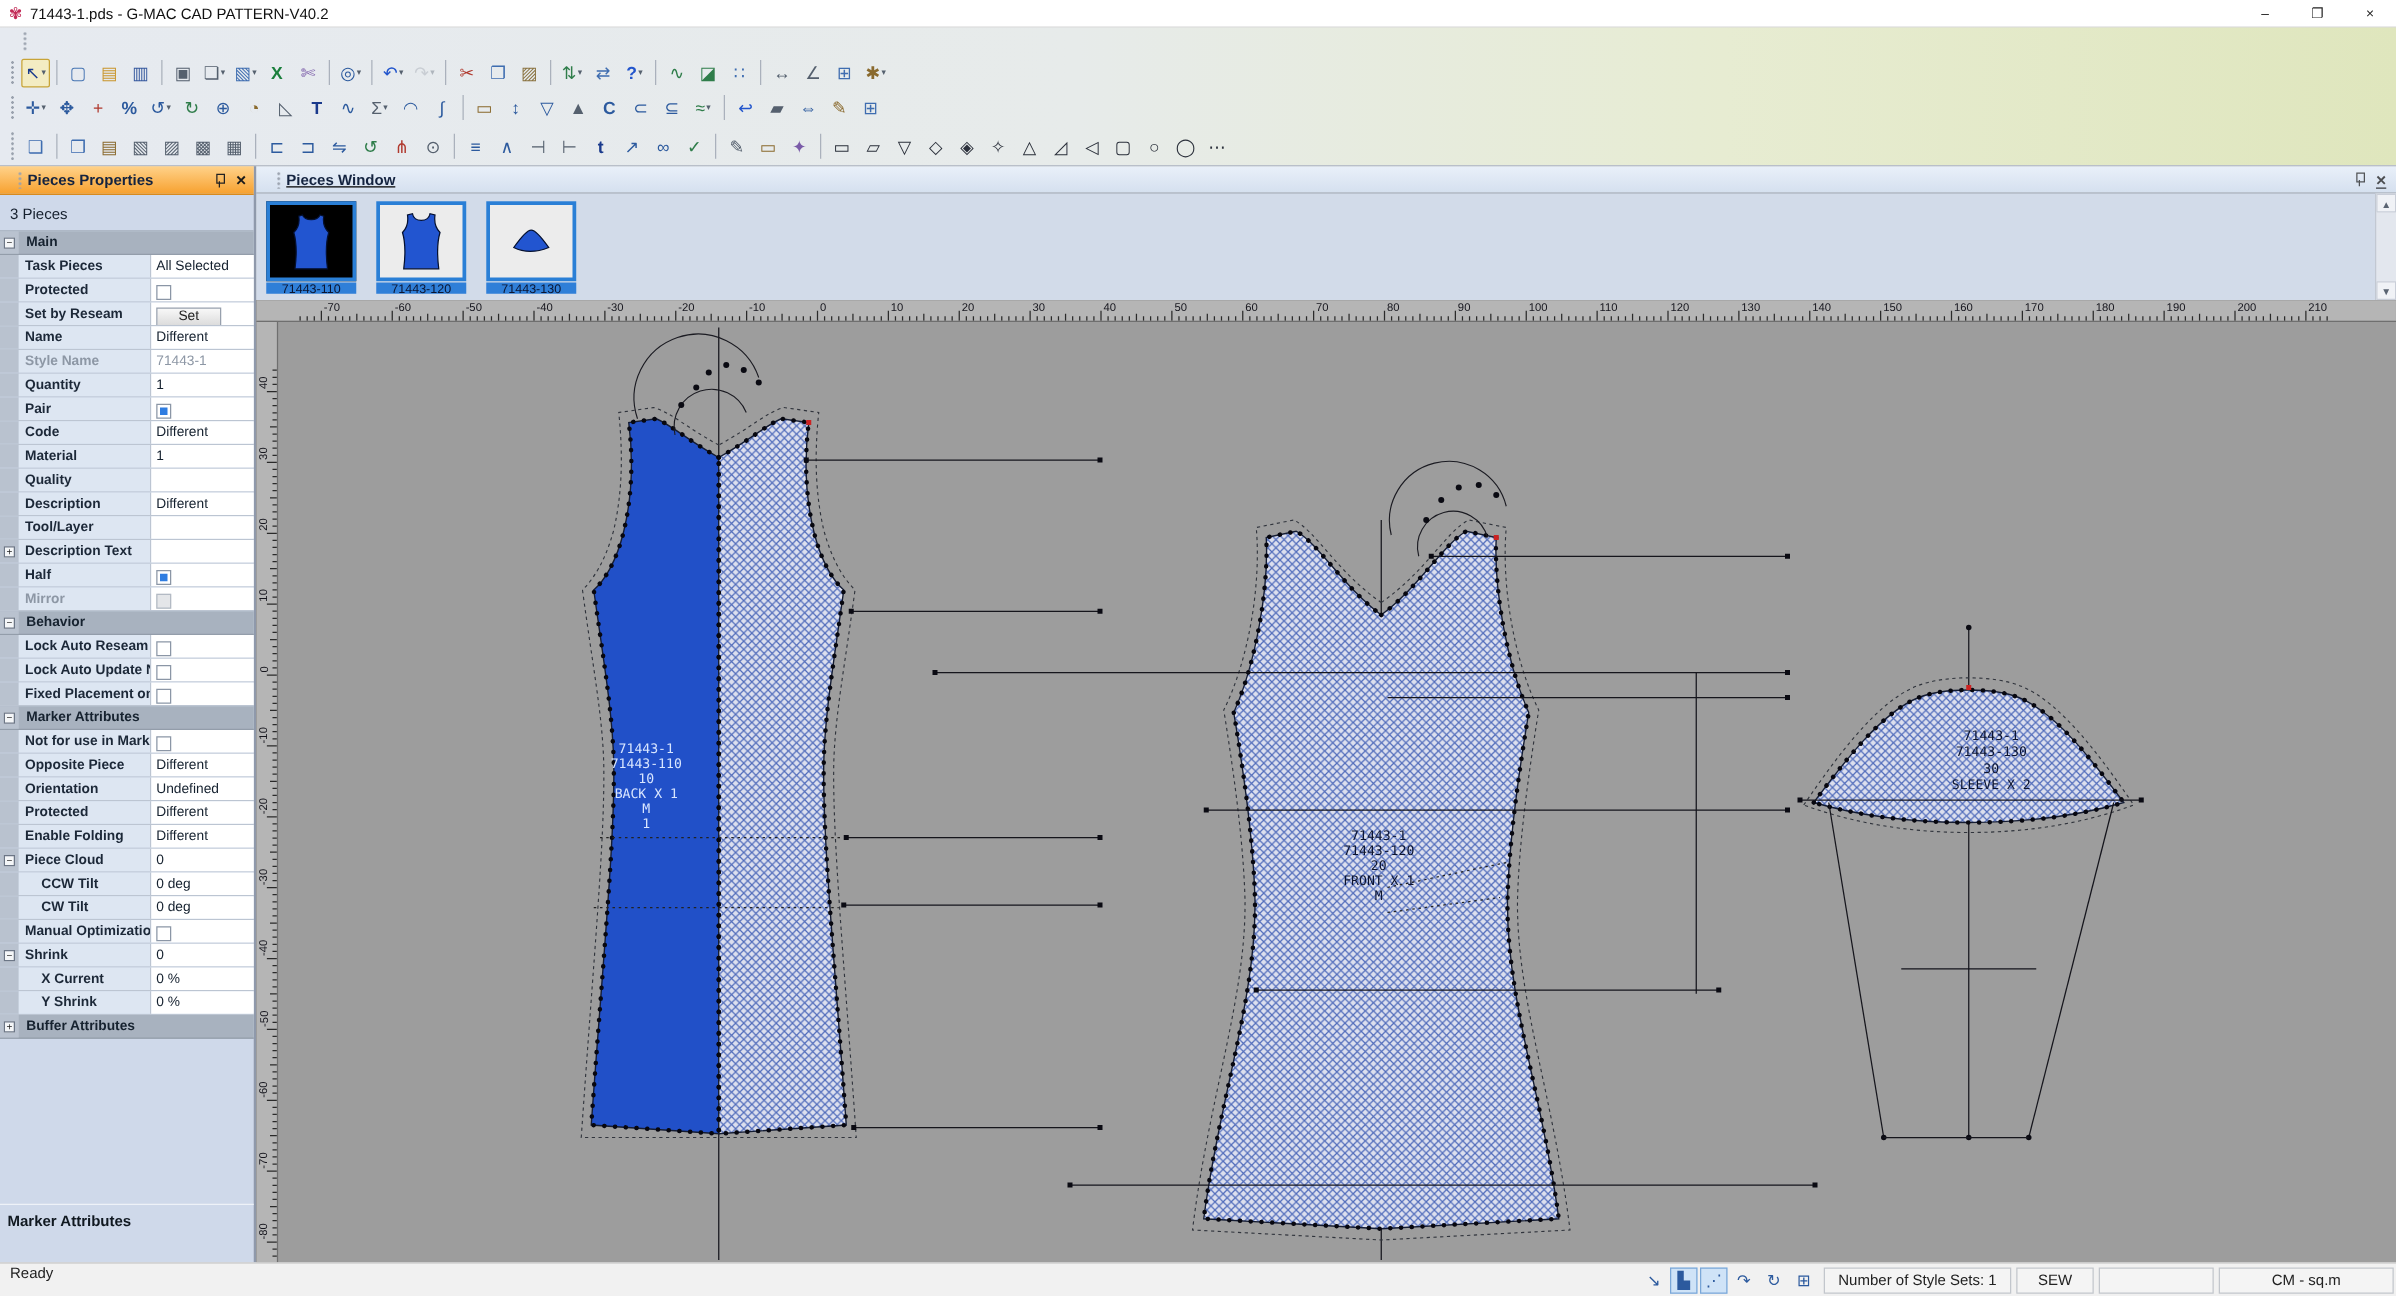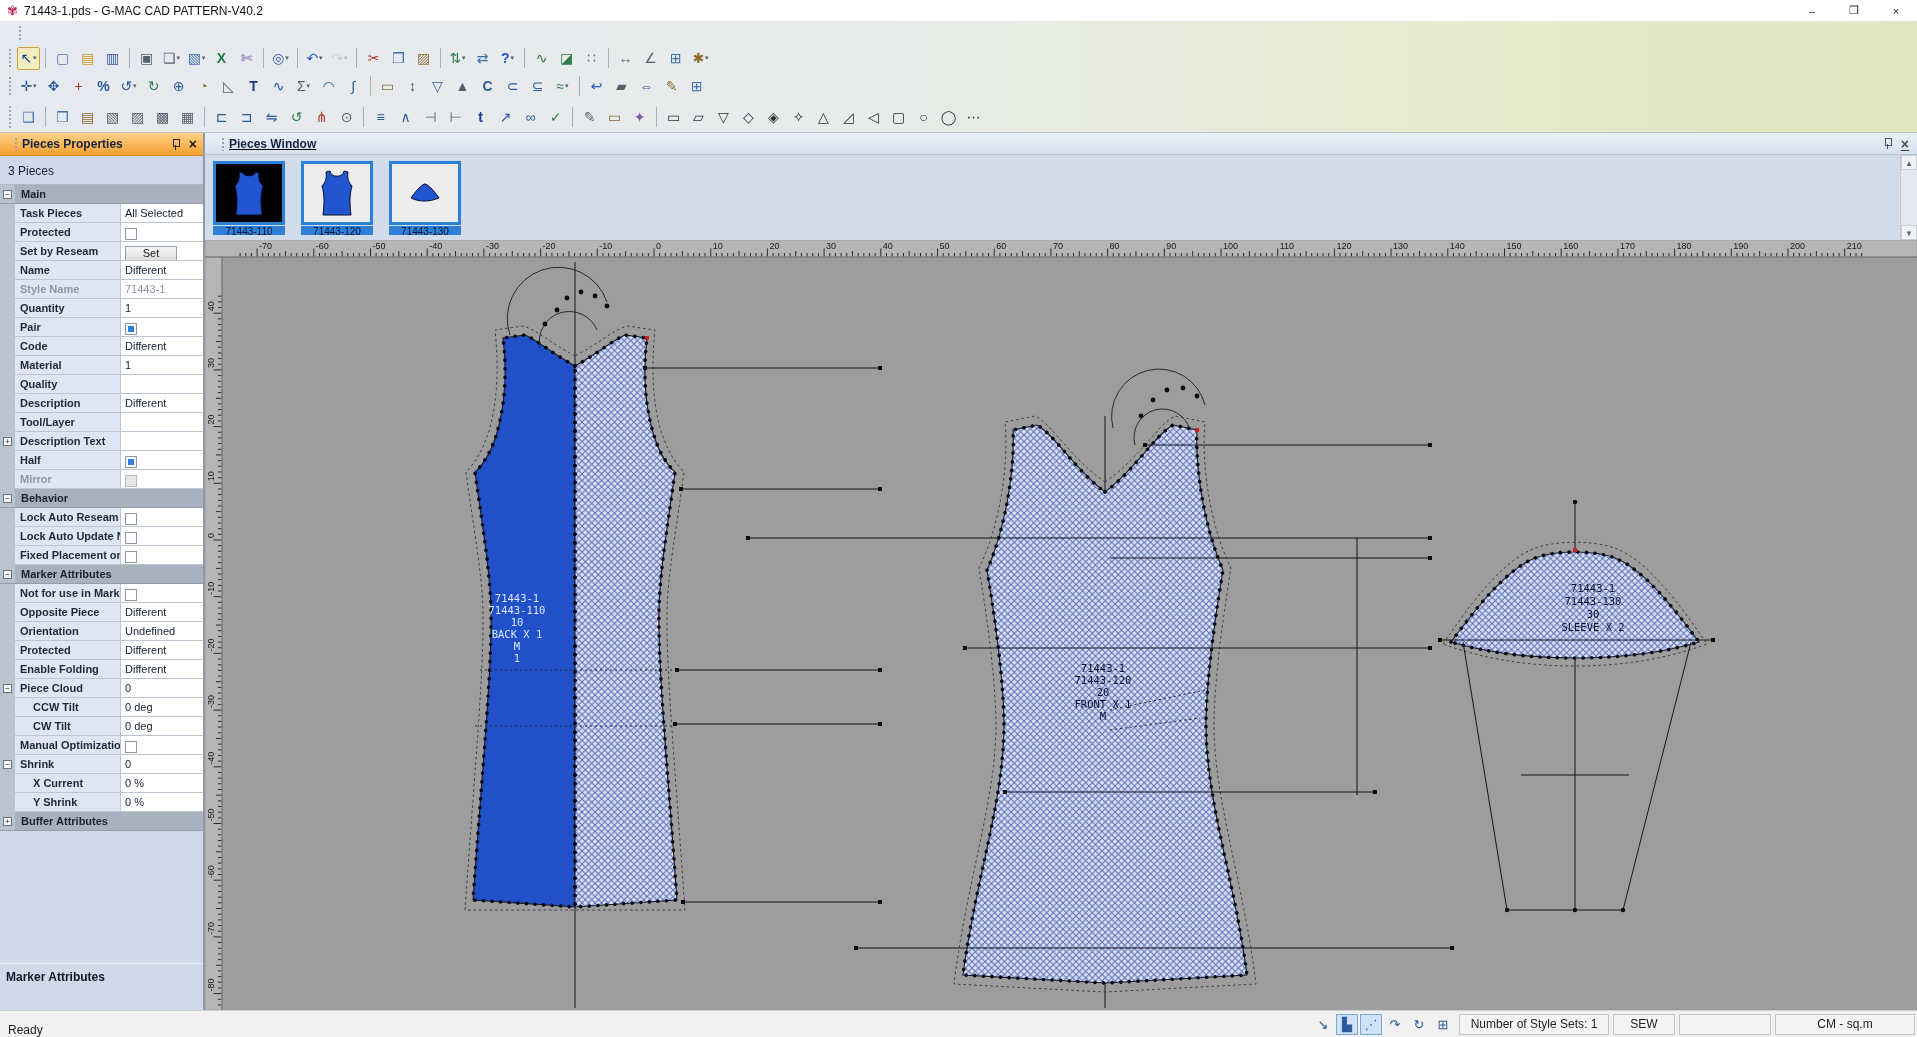--- a/index.html
+++ b/index.html
@@ -91,21 +91,21 @@
     background:#e3e7ee; border-left:1px solid #c2c8d2; display:flex; flex-direction:column; }
   .sb-arrow { height:15px; font-size:8px; color:#5a6472; text-align:center; line-height:15px;
     background:#f0f2f6; border:1px solid #c9ced8; cursor:default; }
   .sb-track { flex:1; }
 
   
   .canvas-wrap { position:absolute; left:205px; top:240px; right:0; bottom:27px; background:#9d9d9d; }
 
   
   .statusbar { position:absolute; left:0; bottom:0; width:1917px; height:27px;
-    background:#f1f1f1; border-top:1px solid #cfcfcf; display:flex; align-items:flex-end; font-size:12px; color:#1d1d1d; }
+    background:#f1f1f1; border-top:1px solid #cfcfcf; display:flex; align-items:flex-start; font-size:12px; color:#1d1d1d; }
   .status-ready { padding-left:8px; flex:0 0 auto; }
   .status-right { margin-left:auto; display:flex; align-items:center; height:100%; padding-right:2px; }
   .st-ico { width:22px; height:21px; display:flex; align-items:center; justify-content:center;
     font-size:13px; color:#2c5a9e; margin:0 1px; border:1px solid transparent; }
   .st-ico.sel { background:#cfe3f7; border-color:#7aa7d8; }
   .st-box { height:21px; border:1px solid #c2c6cc; background:#f4f4f4; margin-left:4px;
     display:flex; align-items:center; justify-content:center; font-size:12px; color:#222; }
 
   
   .ruler-rect { fill:#b5b5b5; stroke:#8c8c8c; stroke-width:0.5; }

